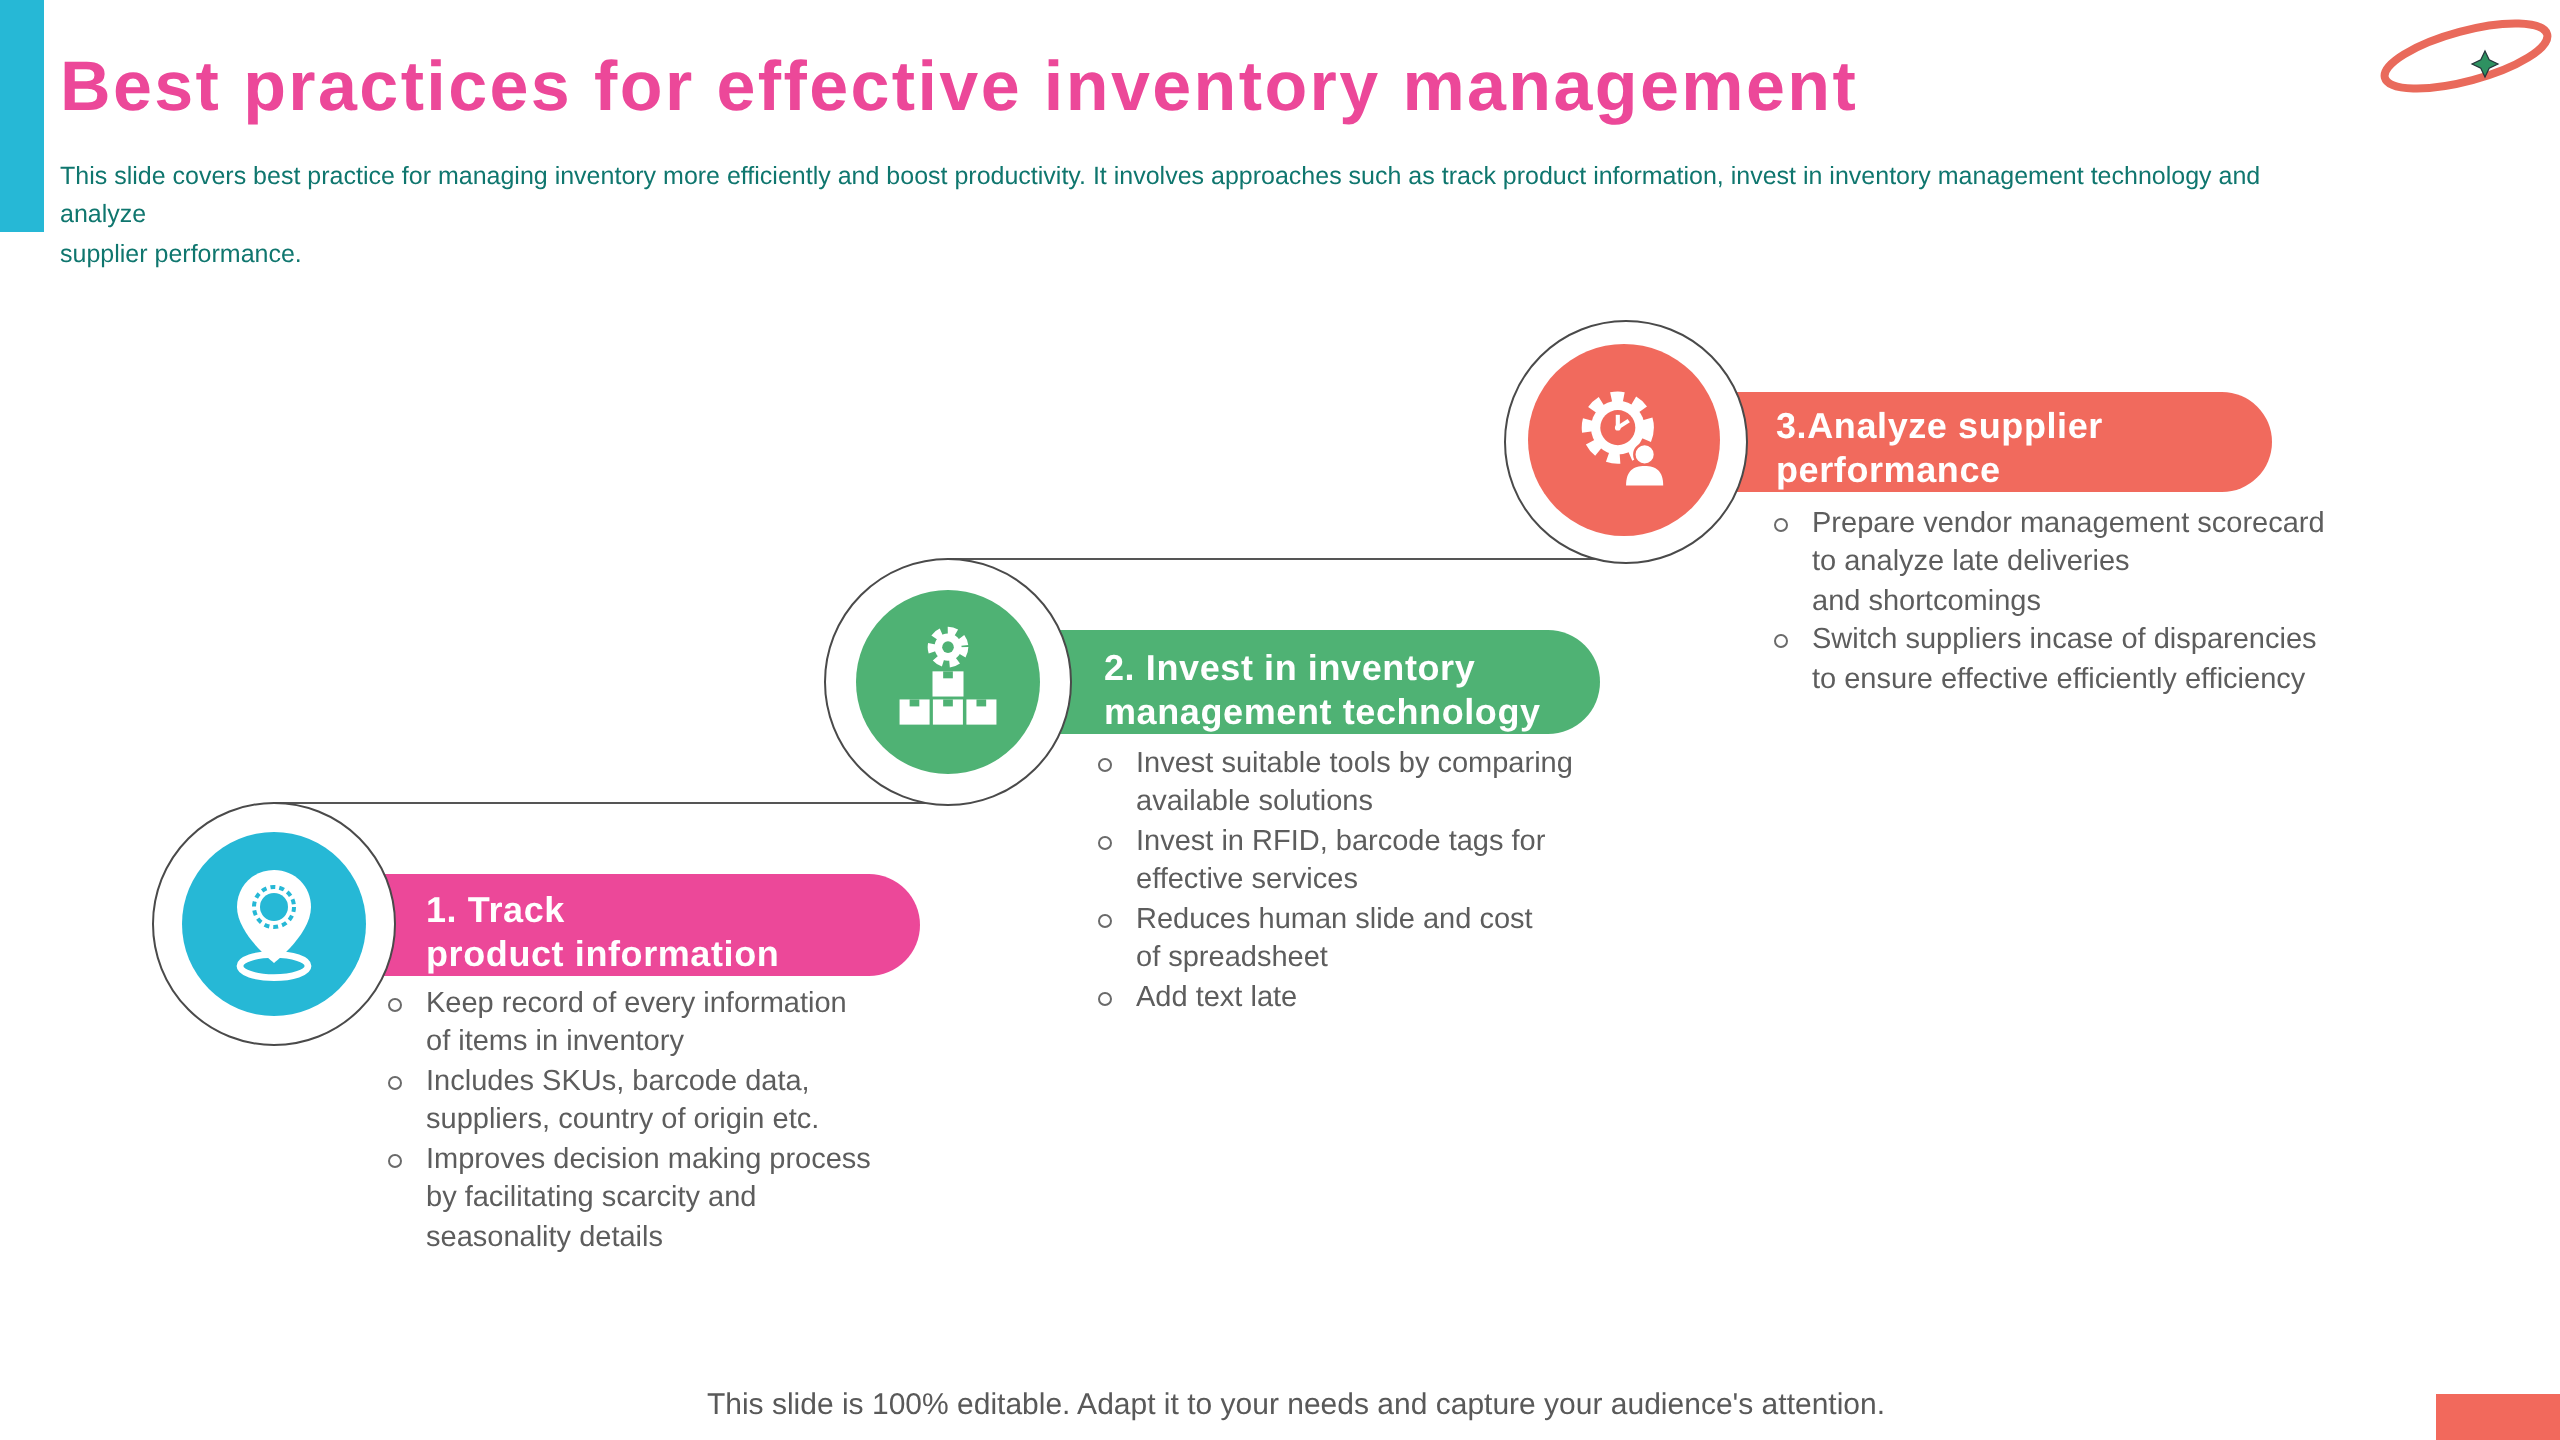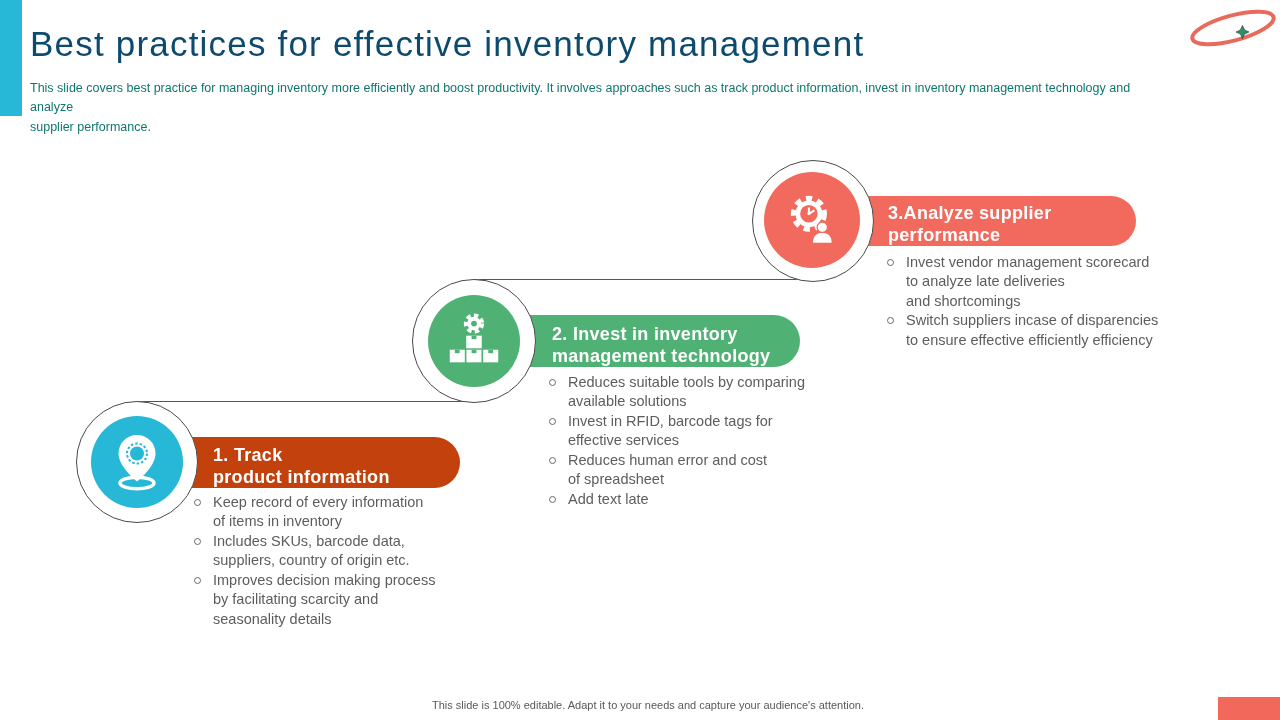--- a/index.html
+++ b/index.html
@@ -6,41 +6,41 @@
   html,body { background:#e8e8e8; font-family:"Liberation Sans", sans-serif; }
   .slide{
     position:relative; width:1280px; height:720px; background:#ffffff;
     overflow:hidden; margin:0 auto;
   }
   .left-accent{
     position:absolute; left:0; top:0; width:22px; height:116px; background:#26B8D6;
   }
   .title{
     position:absolute; left:30px; top:24px; width:1000px;
-    font-size:35px; font-weight:400; letter-spacing:1.2px; color:#0c4a6e;
+    font-size:35px; font-weight:700; letter-spacing:1.2px; color:#ec4899;
   }
   .subtitle{
     position:absolute; left:30px; top:79px; width:1120px;
     font-size:12.5px; color:#0f766e; line-height:1.55; white-space:pre-line;
   }
   .logo{ position:absolute; right:4px; top:2px; }
 
   .connector{
     position:absolute; height:0; border-top:1.3px solid #555555; z-index:1;
   }
   .line-1-2{ left:137px; top:401px; width:340px; }
   .line-2-3{ left:474px; top:279px; width:340px; }
 
   .banner{
     position:absolute; z-index:2; border-radius:27px;
     display:flex; align-items:flex-end;
     color:#ffffff; font-weight:bold; font-size:18px; line-height:1.23;
     letter-spacing:0.3px; white-space:pre-line;
   }
-  .banner-1{ left:150px; top:437px; width:310px; height:51px; background:#c2410c; padding-left:63px; }
+  .banner-1{ left:150px; top:437px; width:310px; height:51px; background:#ec4899; padding-left:63px; }
   .banner-2{ left:486px; top:315px; width:314px; height:52px; background:#4FB274; padding-left:66px; }
   .banner-3{ left:826px; top:196px; width:310px; height:50px; background:#F16A5D; padding-left:62px; }
 
   .outer-circle{
     position:absolute; z-index:3; background:#ffffff; border:1px solid #4a4a4a;
     border-radius:50%;
   }
   .oc-1{ left:76px;  top:401px; width:122px; height:122px; }
   .oc-2{ left:412px; top:279px; width:124px; height:124px; }
   .oc-3{ left:752px; top:160px; width:122px; height:122px; }
@@ -62,21 +62,21 @@
   .bl-3{ left:885px; top:253px; width:330px; }
   .bullets li{ display:flex; align-items:flex-start; }
   .marker{
     flex:0 0 auto; width:7px; height:7px; border:1.3px solid #6a6a6a;
     border-radius:50%; margin:6px 12px 0 2px;
   }
   .btext{ white-space:pre-line; }
 
   .footer{
     position:absolute; left:16px; right:0; bottom:9px; text-align:center;
-    font-size:11px; color:#595959;
+    font-size:15px; color:#595959;
   }
   .corner-bar{
     position:absolute; right:0; bottom:0; width:62px; height:23px; background:#F2695C;
   }
 </style>
 </head>
 <body>
 
 <div class="slide">
 
@@ -142,31 +142,31 @@
       <rect x="12.2" y="41" width="5" height="3.6" fill="#4FB274"></rect>
       <rect x="24.2" y="41" width="15.5" height="13" fill="#ffffff"></rect>
       <rect x="29.5" y="41" width="5" height="3.6" fill="#4FB274"></rect>
       <rect x="41.5" y="41" width="15.5" height="13" fill="#ffffff"></rect>
       <rect x="46.7" y="41" width="5" height="3.6" fill="#4FB274"></rect>
     </svg>
   </div>
   <ul class="bullets bl-2">
     <li>
         <span class="marker"></span>
-        <span class="btext">Reduces suitable tools by comparing
+        <span class="btext">Invest suitable tools by comparing
 available solutions</span>
       </li>
     <li>
         <span class="marker"></span>
         <span class="btext">Invest in RFID, barcode tags for
 effective services</span>
       </li>
     <li>
         <span class="marker"></span>
-        <span class="btext">Reduces human error and cost
+        <span class="btext">Reduces human slide and cost
 of spreadsheet</span>
       </li>
     <li>
         <span class="marker"></span>
         <span class="btext">Add text late</span>
       </li>
   </ul>
 
   <div class="banner banner-3">
     <span>3.Analyze supplier
@@ -181,21 +181,21 @@
       <line x1="29" y1="26" x2="29" y2="19.8" stroke="#ffffff" stroke-width="2"></line>
       <line x1="29" y1="26" x2="34.3" y2="22.6" stroke="#ffffff" stroke-width="2"></line>
       <circle cx="29" cy="26" r="1.4" fill="#ffffff"></circle>
       <circle cx="42" cy="39" r="5" fill="#ffffff" stroke="#F16A5D" stroke-width="1.2"></circle>
       <path d="M33 54 C33 47 36.5 44.6 42 44.6 C47.5 44.6 51 47 51 54 Z" fill="#ffffff"></path>
     </svg>
   </div>
   <ul class="bullets bl-3">
     <li>
         <span class="marker"></span>
-        <span class="btext">Invest vendor management scorecard
+        <span class="btext">Prepare vendor management scorecard
 to analyze late deliveries
 and shortcomings</span>
       </li>
     <li>
         <span class="marker"></span>
         <span class="btext">Switch suppliers incase of disparencies
 to ensure effective efficiently efficiency</span>
       </li>
   </ul>
 

